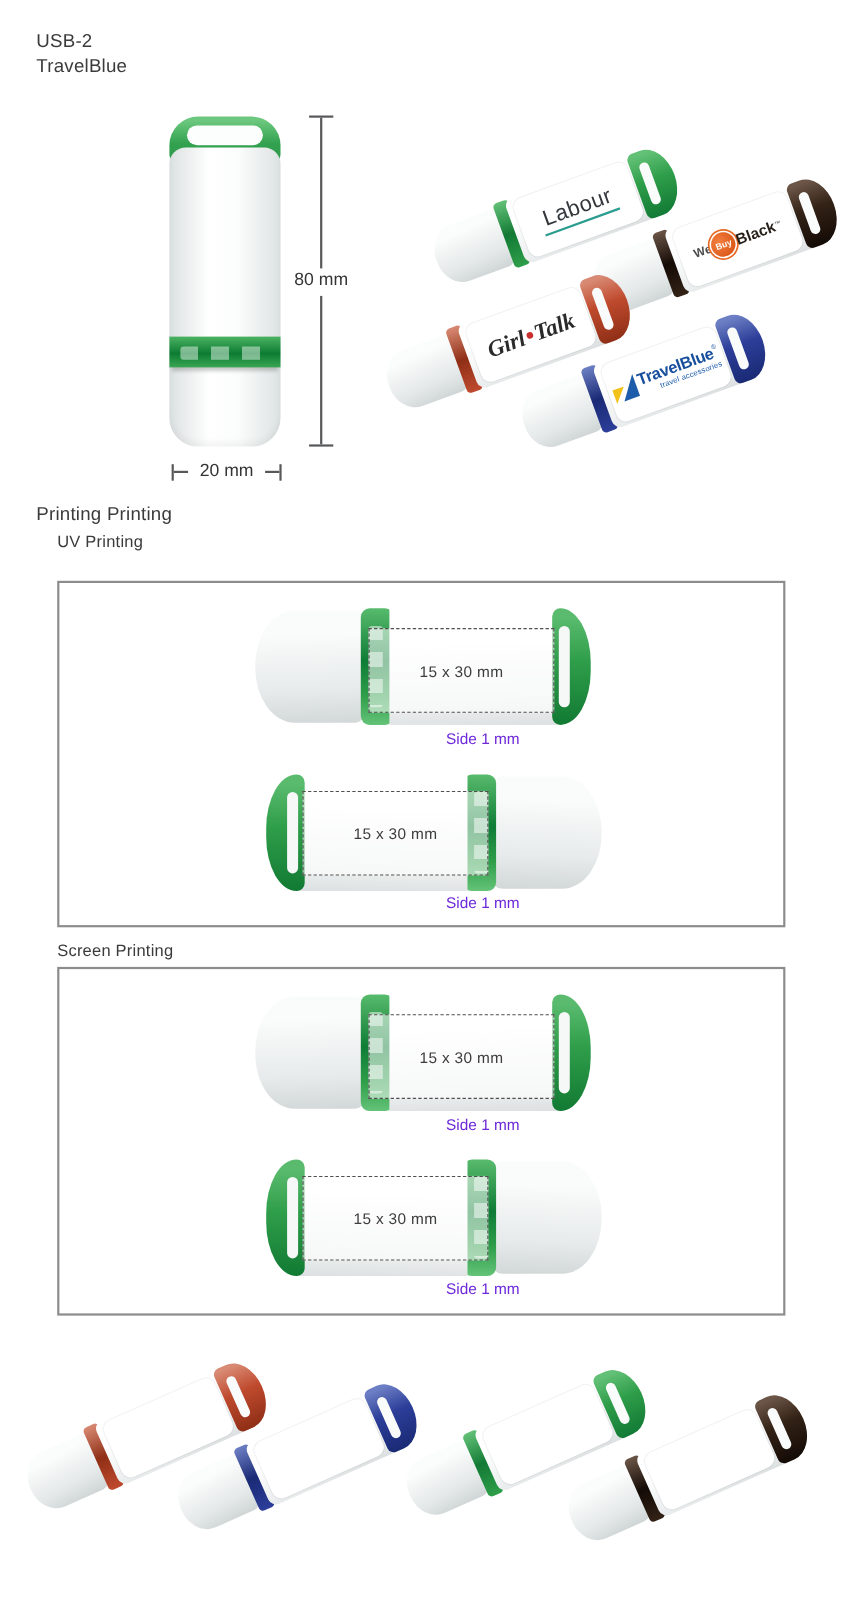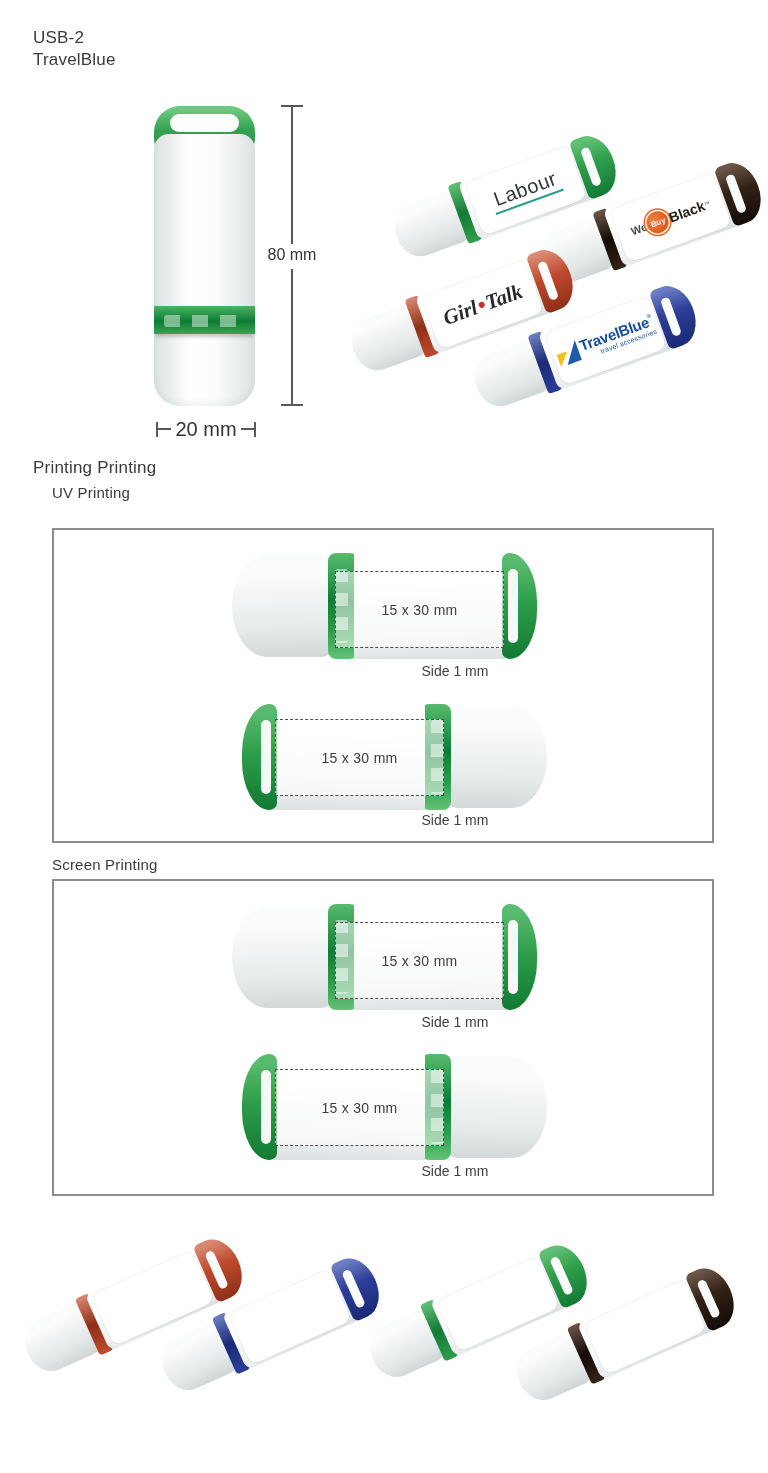--- a/index.html
+++ b/index.html
@@ -26,21 +26,21 @@
            box-shadow:0 5px 3px -2px rgba(100,110,105,0.35); }
   .vband::after { content:""; position:absolute; left:10px; top:9px; width:81px; height:12px; border-radius:3px;
            background:repeating-linear-gradient(90deg, rgba(255,255,255,0.45) 0 16px, rgba(255,255,255,0) 16px 28px); }
 
   
   .dim { position:absolute; background:#57585a; }
   .dim-label { position:absolute; font-size:16px; color:#343434; text-align:center; }
   .wdim { position:absolute; left:156px; top:420px; width:100px; height:18px; display:flex; align-items:center; }
   .wdim .end { width:2px; height:15px; background:#57585a; }
   .wdim .bar { width:13px; height:2px; background:#57585a; }
-  .wdim .txt { flex:1; text-align:center; font-size:20px; color:#343434; white-space:nowrap; padding:0 2px; }
+  .wdim .txt { flex:1; text-align:center; font-size:16px; color:#343434; white-space:nowrap; padding:0 2px; }
 
   
   .tdrive { position:absolute; width:230px; height:62px; }
   .t-shell { position:absolute; inset:0; }
   .t-cap { position:absolute; left:0; top:4px; width:68px; height:54px;
            border-radius:22px 8px 8px 22px / 26px 8px 8px 26px;
            background:linear-gradient(175deg,#fbfcfc 20%,#e4e8e8 70%,#ced4d4); }
   .t-band { position:absolute; left:65px; top:0; width:15px; height:62px; border-radius:4px;
            background:linear-gradient(180deg,var(--cl),var(--cd) 50%,var(--cm)); }
   .t-body { position:absolute; left:76px; top:0; width:154px; height:62px;
@@ -100,21 +100,21 @@
            background:repeating-linear-gradient(180deg, rgba(255,255,255,0.5) 0 13px, rgba(255,255,255,0) 13px 24px); }
   .p-body { position:absolute; left:122px; top:0; width:152px; height:106px;
            background:linear-gradient(178deg,#ffffff 28%,#edefef 82%,#dce0e0); }
   .p-clip { position:absolute; left:270px; top:0; width:35px; height:106px;
            border-radius:8px 30px 30px 8px / 8px 53px 53px 8px;
            background:linear-gradient(180deg,#5abb6e 8%,#2f9e4a 45%,#117a33); }
   .p-clipslot { position:absolute; left:6px; top:16px; width:10px; height:74px; border-radius:5px; background:#f6f8f8; }
 
   .parea { position:absolute; border:1px dashed #4f4f4f; display:flex; align-items:center; justify-content:center;
            font-size:14px; color:#3d3d3d; letter-spacing:0.3px; background:rgba(255,255,255,0.55); }
-  .side-note { position:absolute; left:301px; width:200px; text-align:center; font-size:14px; color:#404040; }
+  .side-note { position:absolute; left:285px; width:200px; text-align:center; font-size:14px; color:#6d28d9; }
 </style>
 </head>
 <body>
 
 <div class="page">
 
   <div class="h-main" style="left:33px; top:27px;">USB-2</div>
   <div class="h-main" style="left:33px; top:49px;">TravelBlue</div>
 
   <div class="vdrive">

